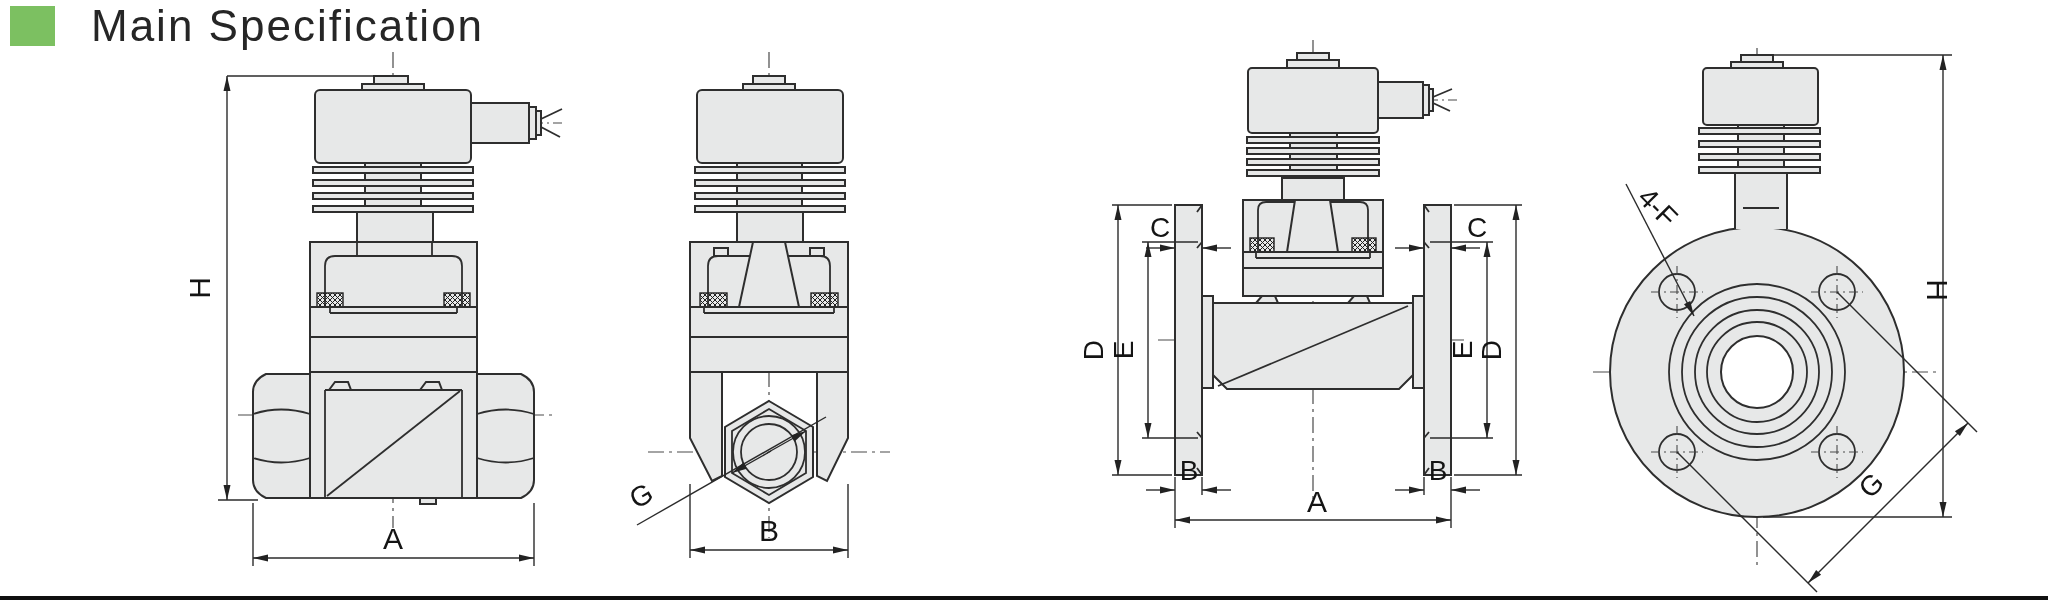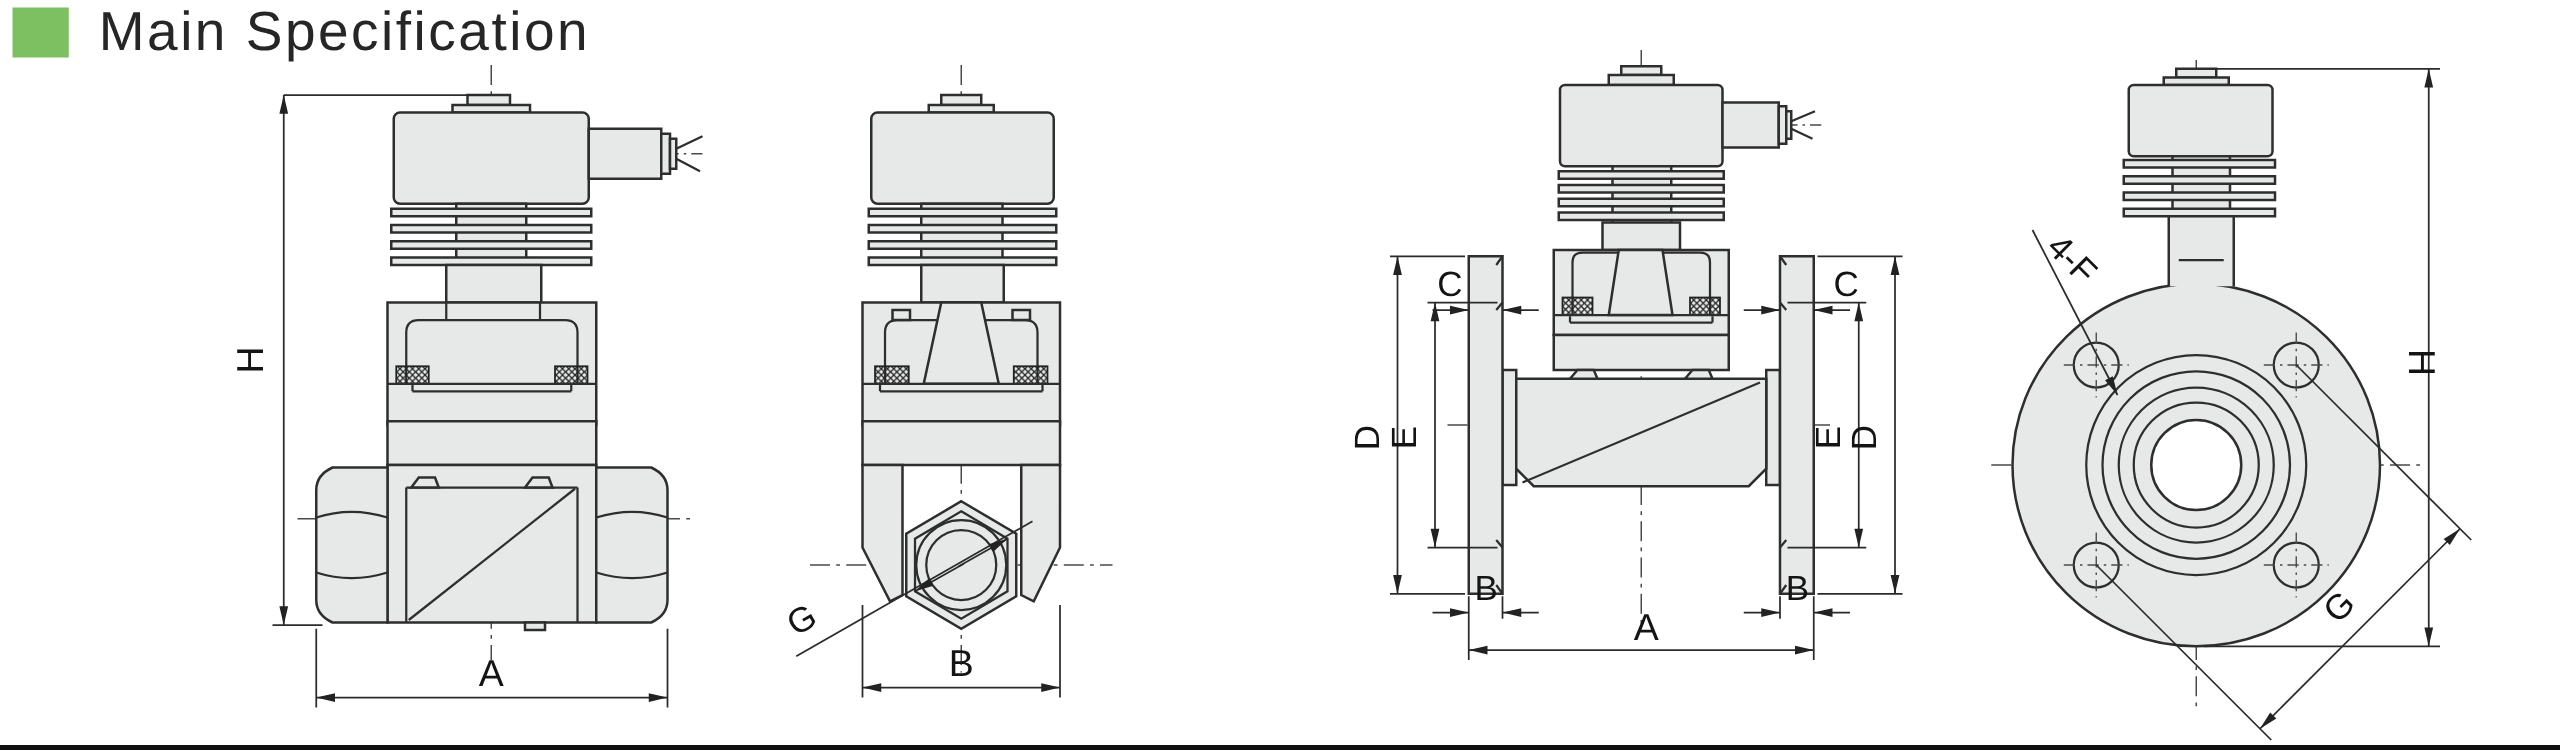--- a/index.html
+++ b/index.html
@@ -1,18 +1,18 @@
 <!DOCTYPE html>
 <html><head>
 <meta charset="utf-8">
 <style>
   html,body{margin:0;padding:0;background:#fff;}
   body{width:2048px;height:603px;position:relative;overflow:hidden;
        font-family:"Liberation Sans", sans-serif;}
-  .title-row{position:absolute;left:10px;top:4px;display:flex;align-items:center;gap:24px;}
+  .title-row{position:absolute;left:10px;top:4px;display:flex;align-items:center;gap:36px;}
   .bullet{width:45px;height:40px;background:#7cc061;display:inline-block;}
   .page-title{font-size:44px;letter-spacing:2px;color:#262626;font-weight:400;
               margin:0;line-height:44px;}
   svg{position:absolute;left:0;top:0;}
   .part{fill:#e7e8e8;stroke:#2e2e2e;stroke-width:2;stroke-linejoin:miter;}
   .ln{fill:none;stroke:#2e2e2e;stroke-width:1.8;}
   .cl{fill:none;stroke:#4a4a4a;stroke-width:1.2;stroke-dasharray:16 5 3 5;}
   .cl2{fill:none;stroke:#4a4a4a;stroke-width:1.1;stroke-dasharray:9 4 2 4;}
   .dim{fill:none;stroke:#2b2b2b;stroke-width:1.4;}
   .hatchbox{fill:url(#xh);stroke:#222;stroke-width:1.4;}

